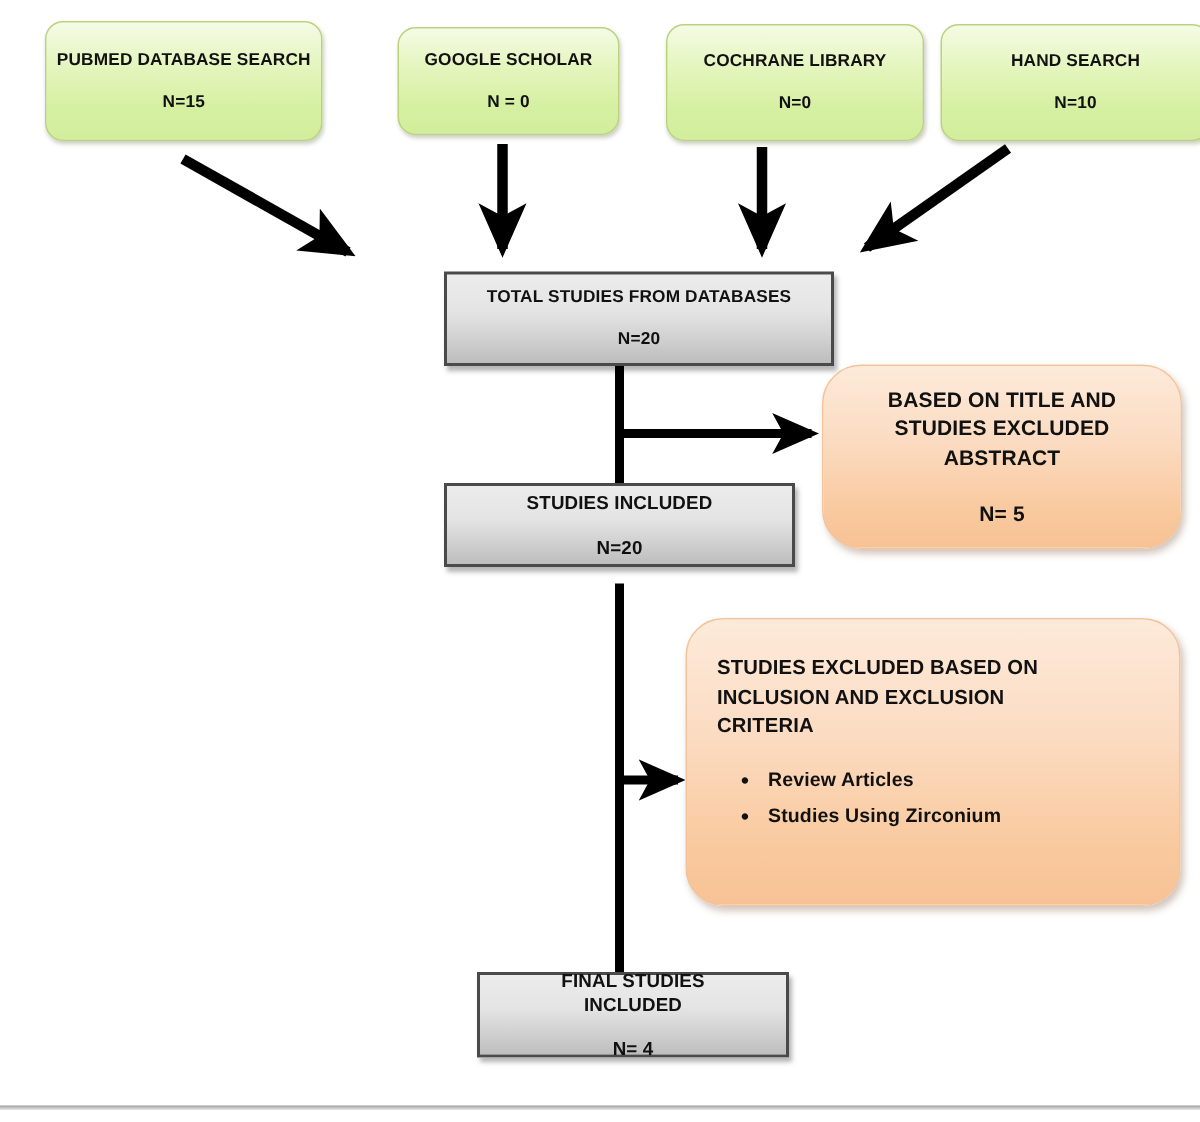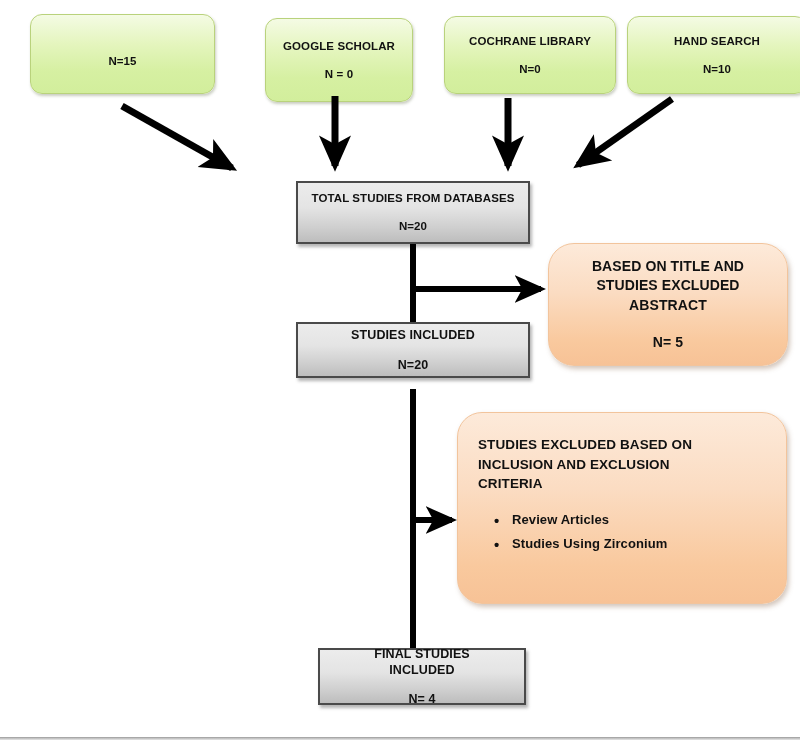--- a/index.html
+++ b/index.html
@@ -107,24 +107,25 @@
     height: 3px;
     background: linear-gradient(180deg, #9a9a9a 0%, #c9c9c9 55%, #e6e6e6 100%);
   }
 </style>
 </head>
 <body>
 
 <div id="canvas">
 
   <div class="box src" style="left:30px; top:14px; width:185px; height:80px;">
+    <div>PUBMED DATABASE SEARCH</div>
     <div class="n">N=15</div>
   </div>
 
-  <div class="box src" style="left:265px; top:18px; width:148px; height:84px;">
+  <div class="box src" style="left:265px; top:18px; width:148px; height:72px;">
     <div>GOOGLE SCHOLAR</div>
     <div class="n">N = 0</div>
   </div>
 
   <div class="box src" style="left:444px; top:16px; width:172px; height:78px;">
     <div>COCHRANE LIBRARY</div>
     <div class="n">N=0</div>
   </div>
 
   <div class="box src" style="left:627px; top:16px; width:180px; height:78px;">
@@ -141,21 +142,21 @@
 
     <line x1="122" y1="106" x2="232" y2="168" stroke="#000000" stroke-width="7" marker-end="url(#ah)"></line>
 
     <line x1="335" y1="96" x2="335" y2="166" stroke="#000000" stroke-width="7" marker-end="url(#ah)"></line>
 
     <line x1="508" y1="98" x2="508" y2="166" stroke="#000000" stroke-width="7" marker-end="url(#ah)"></line>
 
     <line x1="672" y1="99" x2="578" y2="165" stroke="#000000" stroke-width="7" marker-end="url(#ah)"></line>
   </svg>
 
-  <div class="box grey small" style="left:296px; top:181px; width:234px; height:63px;">
+  <div class="box grey small" style="left:296px; top:181px; width:260px; height:63px;">
     <div>TOTAL STUDIES FROM DATABASES</div>
     <div class="n">N=20</div>
   </div>
 
   <svg class="conn" style="left:0; top:0;" width="800" height="748">
 
     <line x1="413" y1="244" x2="413" y2="322" stroke="#000000" stroke-width="6"></line>
 
     <line x1="413" y1="289" x2="541" y2="289" stroke="#000000" stroke-width="6" marker-end="url(#ah)"></line>
 

